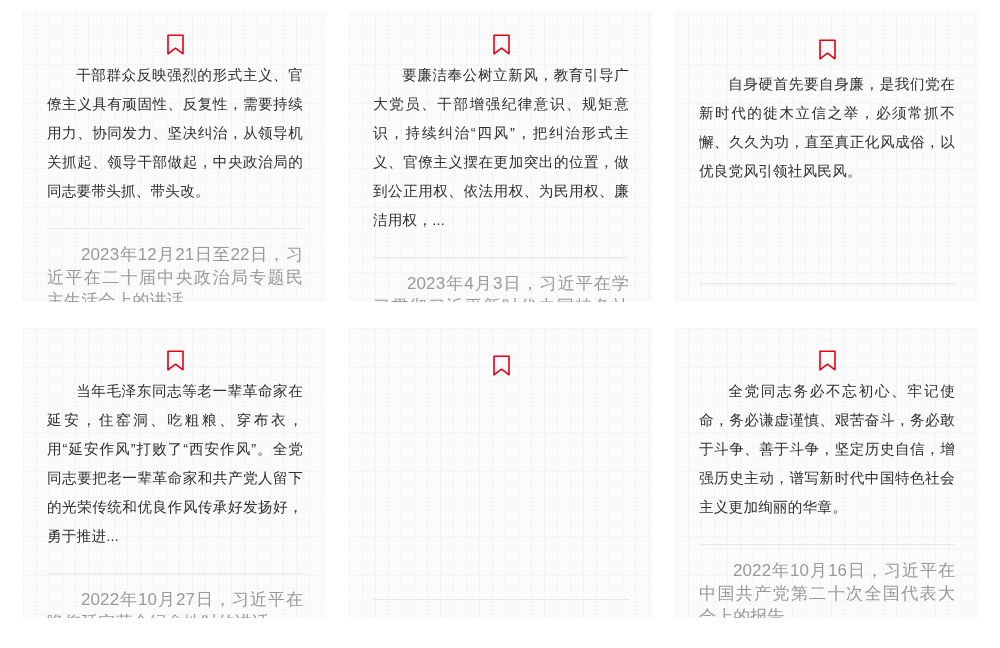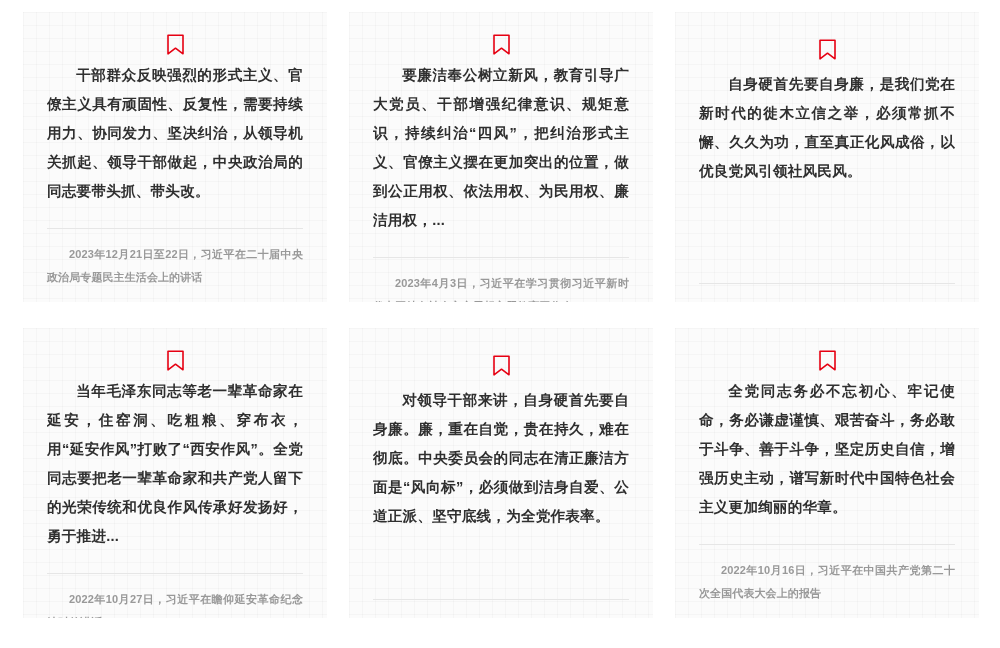--- a/index.html
+++ b/index.html
@@ -15,21 +15,20 @@
     overflow: hidden;
   }
   .quote-grid {
     display: grid;
     grid-template-columns: repeat(3, 304px);
     grid-template-rows: repeat(2, 290px);
     column-gap: 22px;
     row-gap: 26px;
     padding: 12px 23px 12px 23px;
     box-sizing: border-box;
-    font-weight: bold;
   }
   .quote-card {
     position: relative;
     background: #fbfbfb;
     background-image:
       linear-gradient(to right, rgba(0,0,0,0.022) 1px, transparent 1px),
       linear-gradient(to bottom, rgba(0,0,0,0.022) 1px, transparent 1px);
     background-size: 13px 13px;
     box-sizing: border-box;
     padding: 22px 24px 18px 24px;
@@ -60,21 +59,21 @@
     overflow: hidden;
   }
   .divider {
     border: 0;
     border-top: 1px solid #e6e6e6;
     margin: 22px 0 0 0;
     width: 100%;
   }
   .quote-source {
     margin-top: 14px;
-    font-size: 11px;
+    font-size: 17px;
     line-height: 23px;
     color: #999999;
     text-indent: 2em;
     text-align: justify;
     letter-spacing: 0.1px;
   }
   .spacer {
     flex: 1 1 auto;
   }
 </style>
@@ -129,21 +128,20 @@
     <hr class="divider">
     <div class="quote-source">2022年10月27日，习近平在瞻仰延安革命纪念地时的讲话</div>
   </div>
 
   <div class="quote-card">
     <div class="bookmark-wrap">
       <svg class="bookmark-icon" viewBox="0 0 17 21">
         <path d="M1 1.2 h15 v18.6 l-7.5 -5.6 l-7.5 5.6 z" fill="none" stroke="#e60012" stroke-width="1.6" stroke-linejoin="round"></path>
       </svg>
     </div>
-    <div class="quote-text">对领导干部来讲，自身硬首先要自身廉。廉，重在自觉，贵在持久，难在彻底。中央委员会的同志在清正廉洁方面是“风向标”，必须做到洁身自爱、公道正派、坚守底线，为全党作表率。</div>
     <div class="spacer"></div>
     <hr class="divider">
   </div>
 
   <div class="quote-card">
     <div class="bookmark-wrap">
       <svg class="bookmark-icon" viewBox="0 0 17 21">
         <path d="M1 1.2 h15 v18.6 l-7.5 -5.6 l-7.5 5.6 z" fill="none" stroke="#e60012" stroke-width="1.6" stroke-linejoin="round"></path>
       </svg>
     </div>

